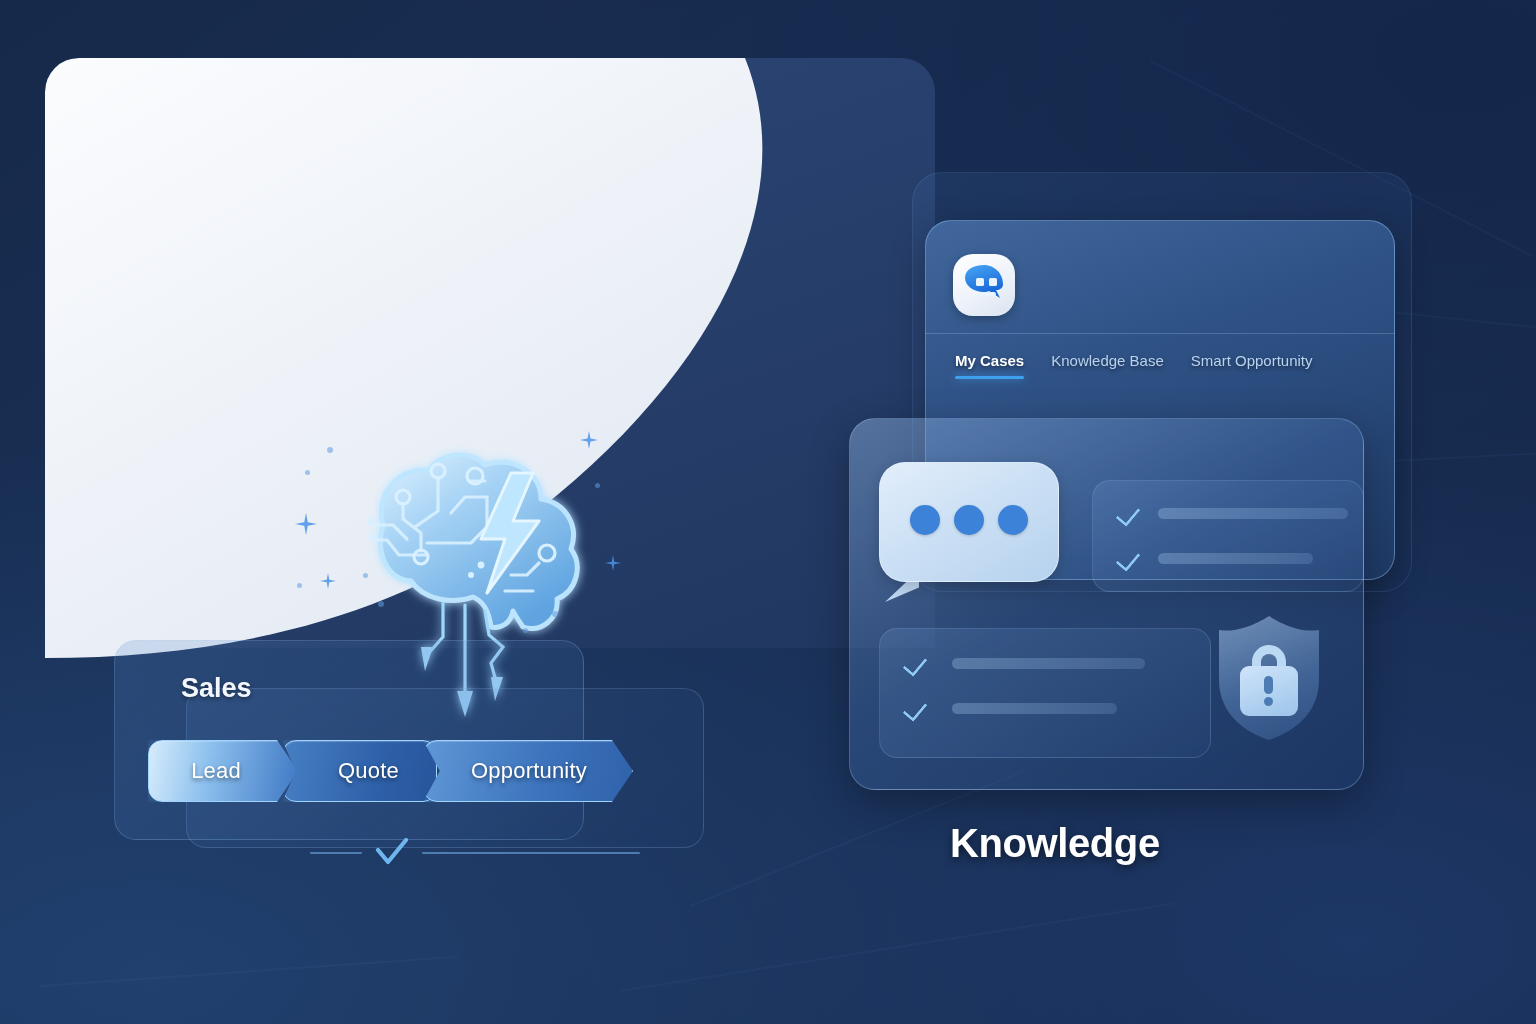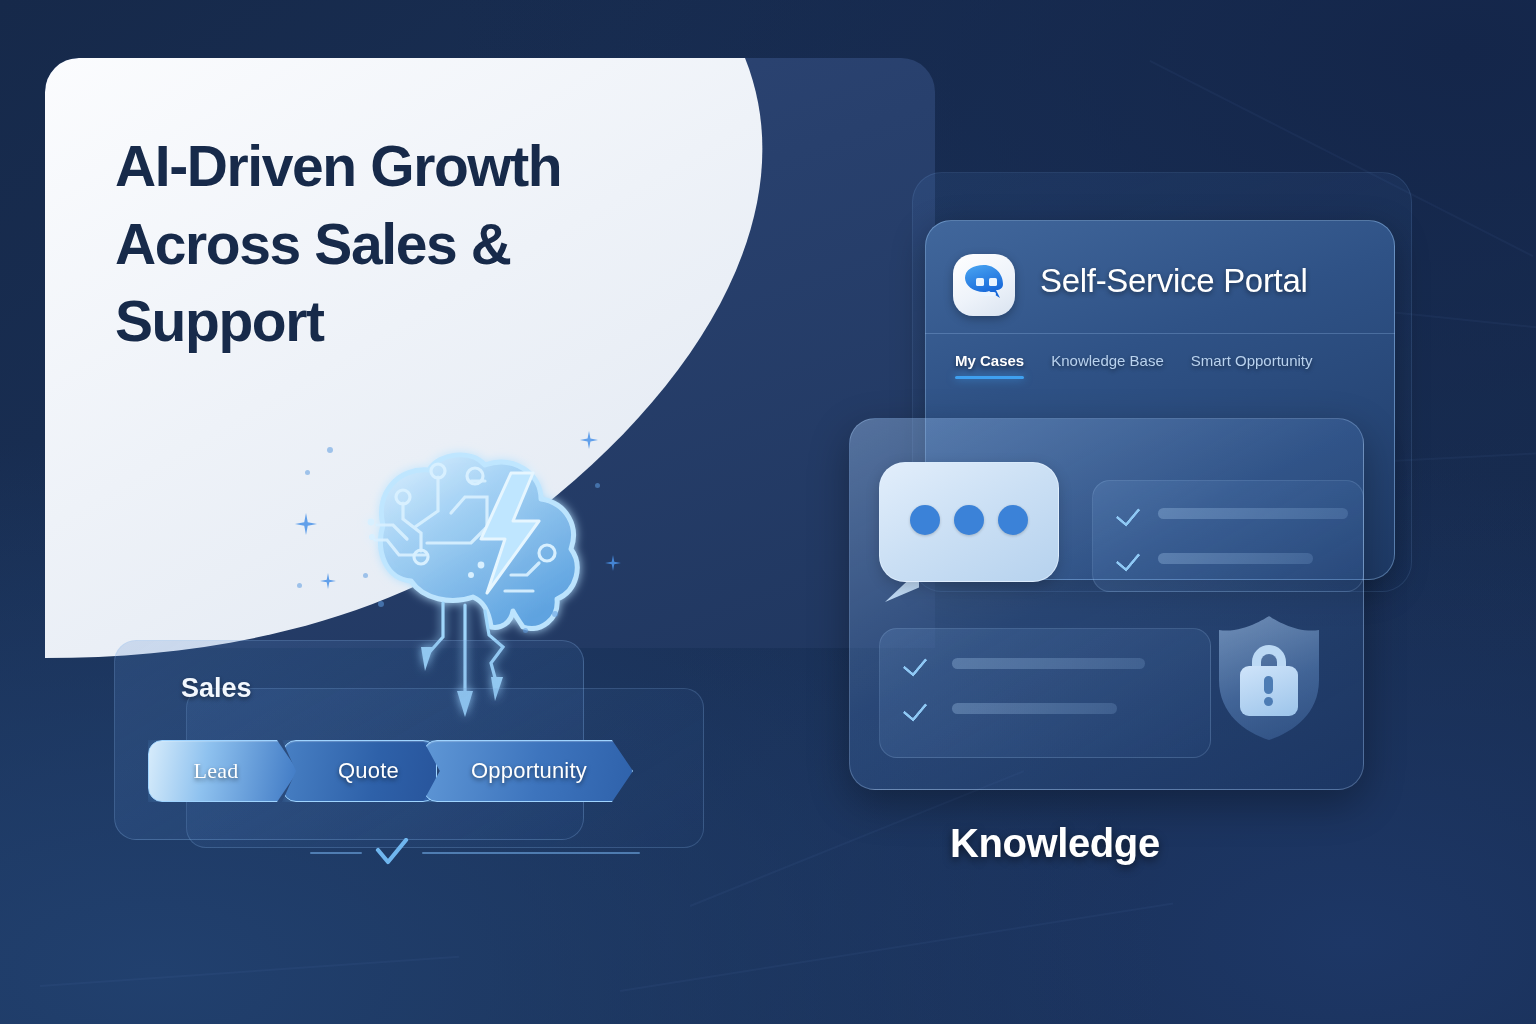--- a/index.html
+++ b/index.html
@@ -66,21 +66,21 @@
   .stage{
     position:relative; height:62px; display:flex; align-items:center; justify-content:center;
     color:#fff; font-size:22px; font-weight:500; letter-spacing:.2px;
     text-shadow:0 2px 4px rgba(0,0,0,.5);
     border:1.6px solid #9fd4ff; border-radius:14px;
     box-shadow:0 0 14px rgba(110,190,255,.38), inset 0 1px 1px rgba(255,255,255,.22);
   }
   .stage.s0{ width:150px; padding-right:14px;
     background:linear-gradient(100deg,#d7ecfb 0%, #8fc2ef 38%, #3f79c4 100%);
     -webkit-clip-path:polygon(0 0,86% 0,100% 50%,86% 100%,0 100%);
-    clip-path:polygon(0 0,86% 0,100% 50%,86% 100%,0 100%);font-family:Liberation Serif, serif;}
+    clip-path:polygon(0 0,86% 0,100% 50%,86% 100%,0 100%);}
   .stage.s1{ width:210px; margin-left:-14px; padding-left:16px; padding-right:14px;
     background:linear-gradient(100deg,#5f97d6 0%, #3d74bd 55%, #2f62ab 100%);
     -webkit-clip-path:polygon(0 0,90% 0,100% 50%,90% 100%,0 100%,8% 50%);
     clip-path:polygon(0 0,90% 0,100% 50%,90% 100%,0 100%,8% 50%);}
   .stage.s2{ width:155px; margin-left:-16px; padding-left:18px;
     background:linear-gradient(100deg,#4880c4 0%, #2e61a9 60%, #28559c 100%);
     -webkit-clip-path:polygon(0 0,100% 0,100% 100%,0 100%,9% 50%);
     clip-path:polygon(0 0,100% 0,100% 100%,0 100%,9% 50%);}
 
   #salesCheckRow{ position:absolute; left:310px; top:838px; width:330px; height:30px; }
@@ -173,25 +173,20 @@
 
   <div class="bgline" style="left:1150px;top:60px;width:430px;transform:rotate(27deg);"></div>
   <div class="bgline" style="left:1190px;top:290px;width:400px;transform:rotate(6deg);"></div>
   <div class="bgline" style="left:1200px;top:470px;width:360px;transform:rotate(-3deg);"></div>
   <div class="bgline" style="left:620px;top:990px;width:560px;transform:rotate(-9deg);"></div>
   <div class="bgline" style="left:690px;top:905px;width:360px;transform:rotate(-22deg);"></div>
   <div class="bgline" style="left:40px;top:985px;width:420px;transform:rotate(-4deg);"></div>
 
   <div id="heroBack"></div>
   <div id="heroWhite"></div>
-  <div id="heroTitle">
-    <div>AI-Driven Growth</div>
-    <div>Across Sales &amp;</div>
-    <div>Support</div>
-  </div>
 
   <div id="brainWrap">
     <div class="spark" style="left:20px;top:98px;width:22px;height:22px;"></div>
     <div class="spark" style="left:45px;top:158px;width:16px;height:16px;"></div>
     <div class="spark" style="left:305px;top:16px;width:18px;height:18px;"></div>
     <div class="spark" style="left:330px;top:140px;width:16px;height:16px;"></div>
     <div class="dotp" style="left:52px;top:32px;width:6px;height:6px;"></div>
     <div class="dotp" style="left:30px;top:55px;width:5px;height:5px;"></div>
     <div class="dotp" style="left:22px;top:168px;width:5px;height:5px;"></div>
     <div class="dotp" style="left:88px;top:158px;width:5px;height:5px;"></div>
@@ -287,21 +282,20 @@
             <stop offset="100%" stop-color="#1565d8"></stop>
         </linearGradient>
       </defs>
       <path d="M31,11 C42,11 50,20 50,30 C50,34 47,36 43,36 L47,44 L36,37
                C34.5,37.6 33,38 31,38 C20,38 12,31 12,24 C12,16 20,11 31,11 Z" fill="url(#av)"></path>
       <rect x="23" y="24" width="8" height="8" rx="1.6" fill="#eaf4ff"></rect>
       <rect x="36" y="24" width="8" height="8" rx="1.6" fill="#eaf4ff"></rect>
       <rect x="26" y="38" width="17" height="4" rx="2" fill="#eaf4ff"></rect>
     </svg>
   </div>
-  <div id="portalTitle">Self-Service Portal</div>
   <div id="tabDivider"></div>
 
   <div id="tabs">
     <div class="tab active">My Cases</div>
     <div class="tab">Knowledge Base</div>
     <div class="tab">Smart Opportunity</div>
   </div>
 
   <div id="ssCard"></div>
 

